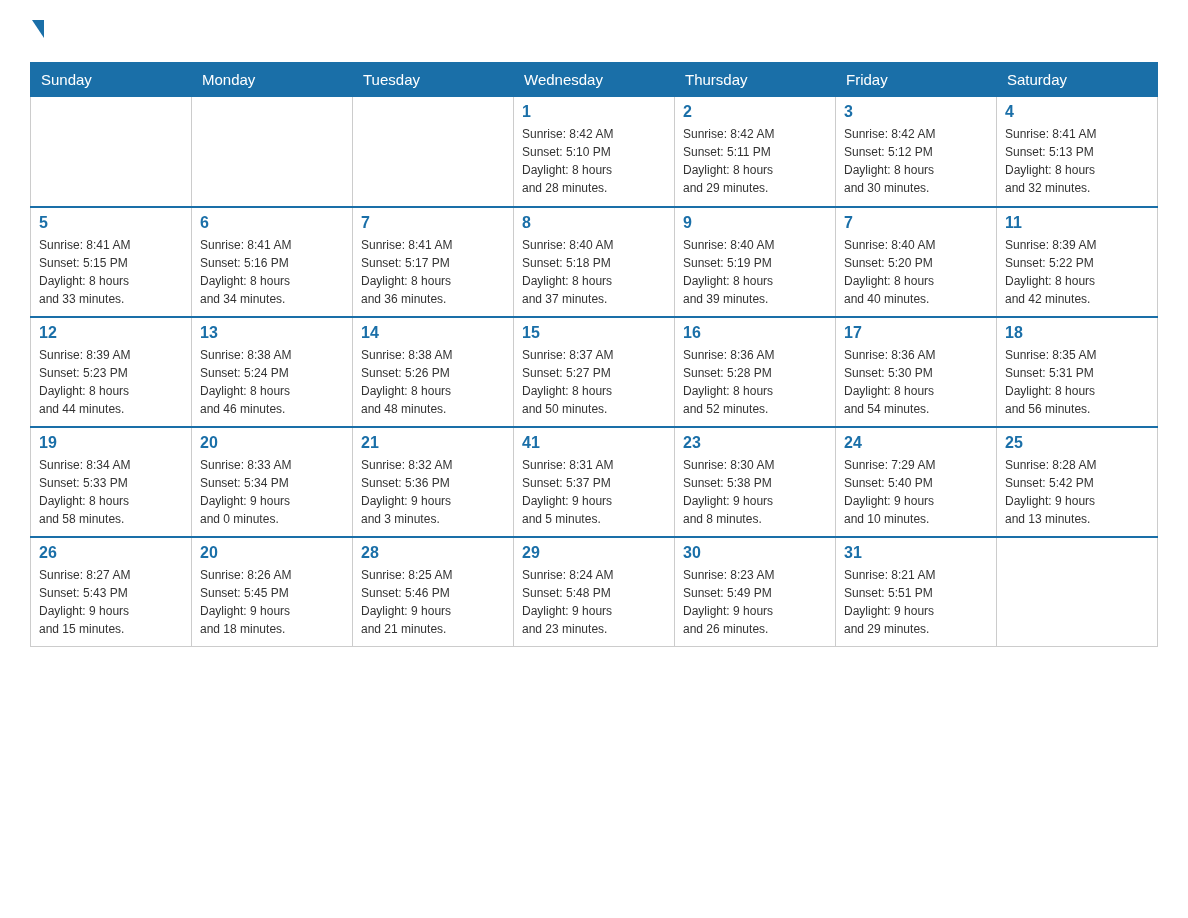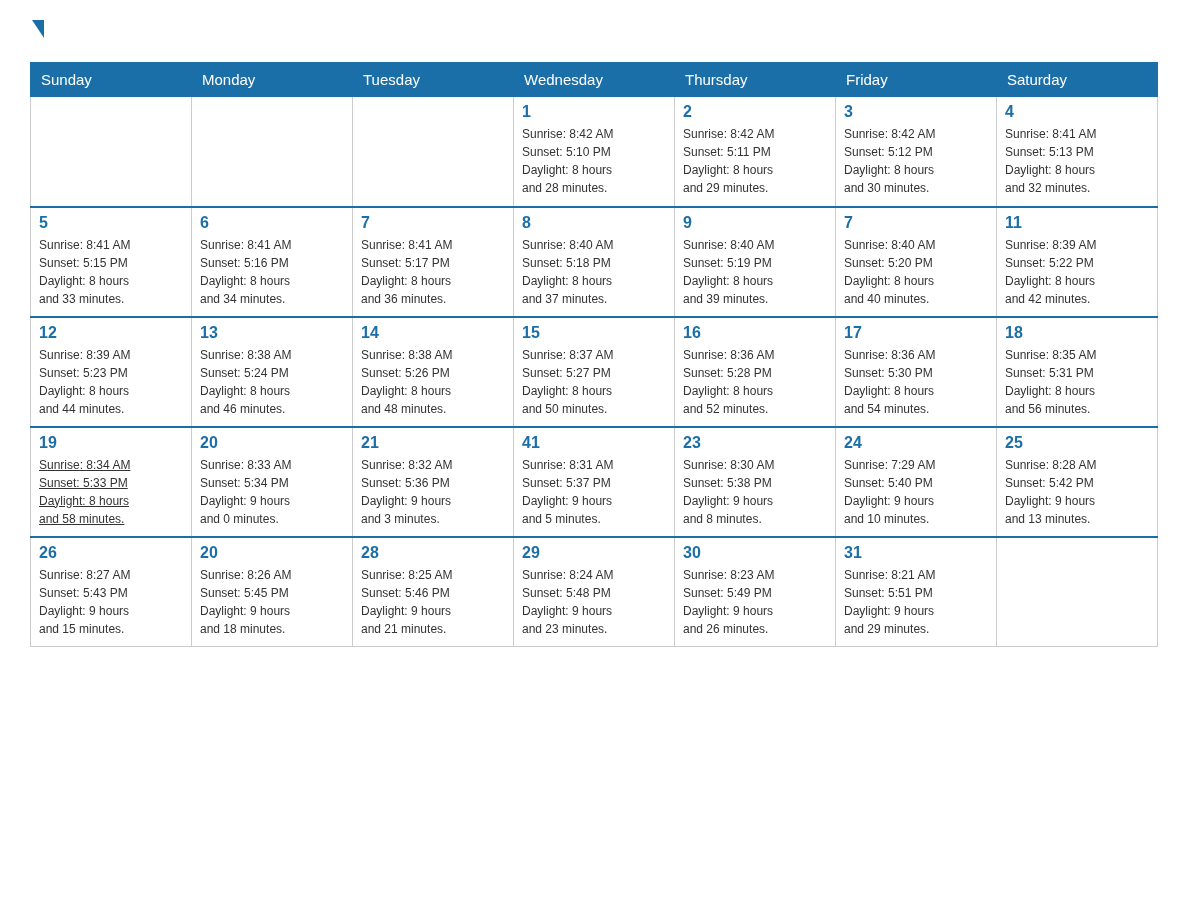--- a/index.html
+++ b/index.html
@@ -255,21 +255,21 @@
           <span class="day-number">18</span>
           <div class="day-info" style="white-space: pre-line;">Sunrise: 8:35 AM
 Sunset: 5:31 PM
 Daylight: 8 hours
 and 56 minutes.</div>
         </td>
       </tr>
       <tr class="top-border-row">
         <td>
           <span class="day-number">19</span>
-          <div class="day-info" style="white-space: pre-line; text-decoration: underline;">Sunrise: 8:34 AM
+          <div class="day-info" style="white-space: pre-line;">Sunrise: 8:34 AM
 Sunset: 5:33 PM
 Daylight: 8 hours
 and 58 minutes.</div>
         </td>
         <td>
           <span class="day-number">20</span>
           <div class="day-info" style="white-space: pre-line;">Sunrise: 8:33 AM
 Sunset: 5:34 PM
 Daylight: 9 hours
 and 0 minutes.</div>

